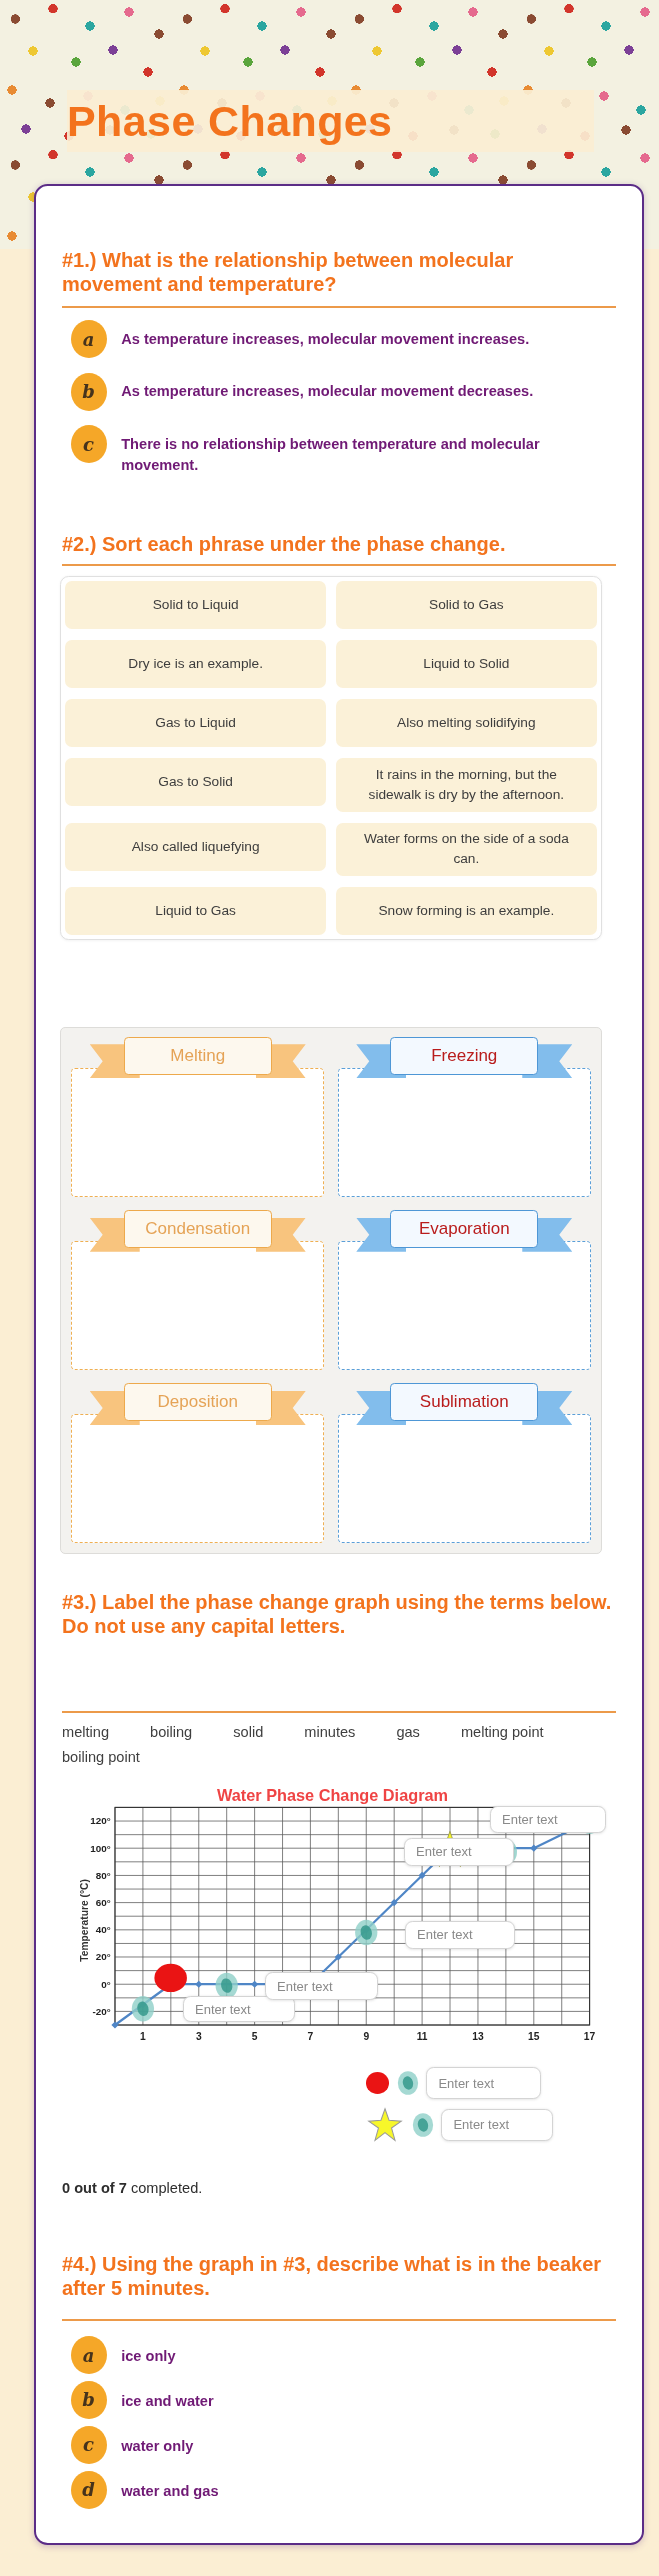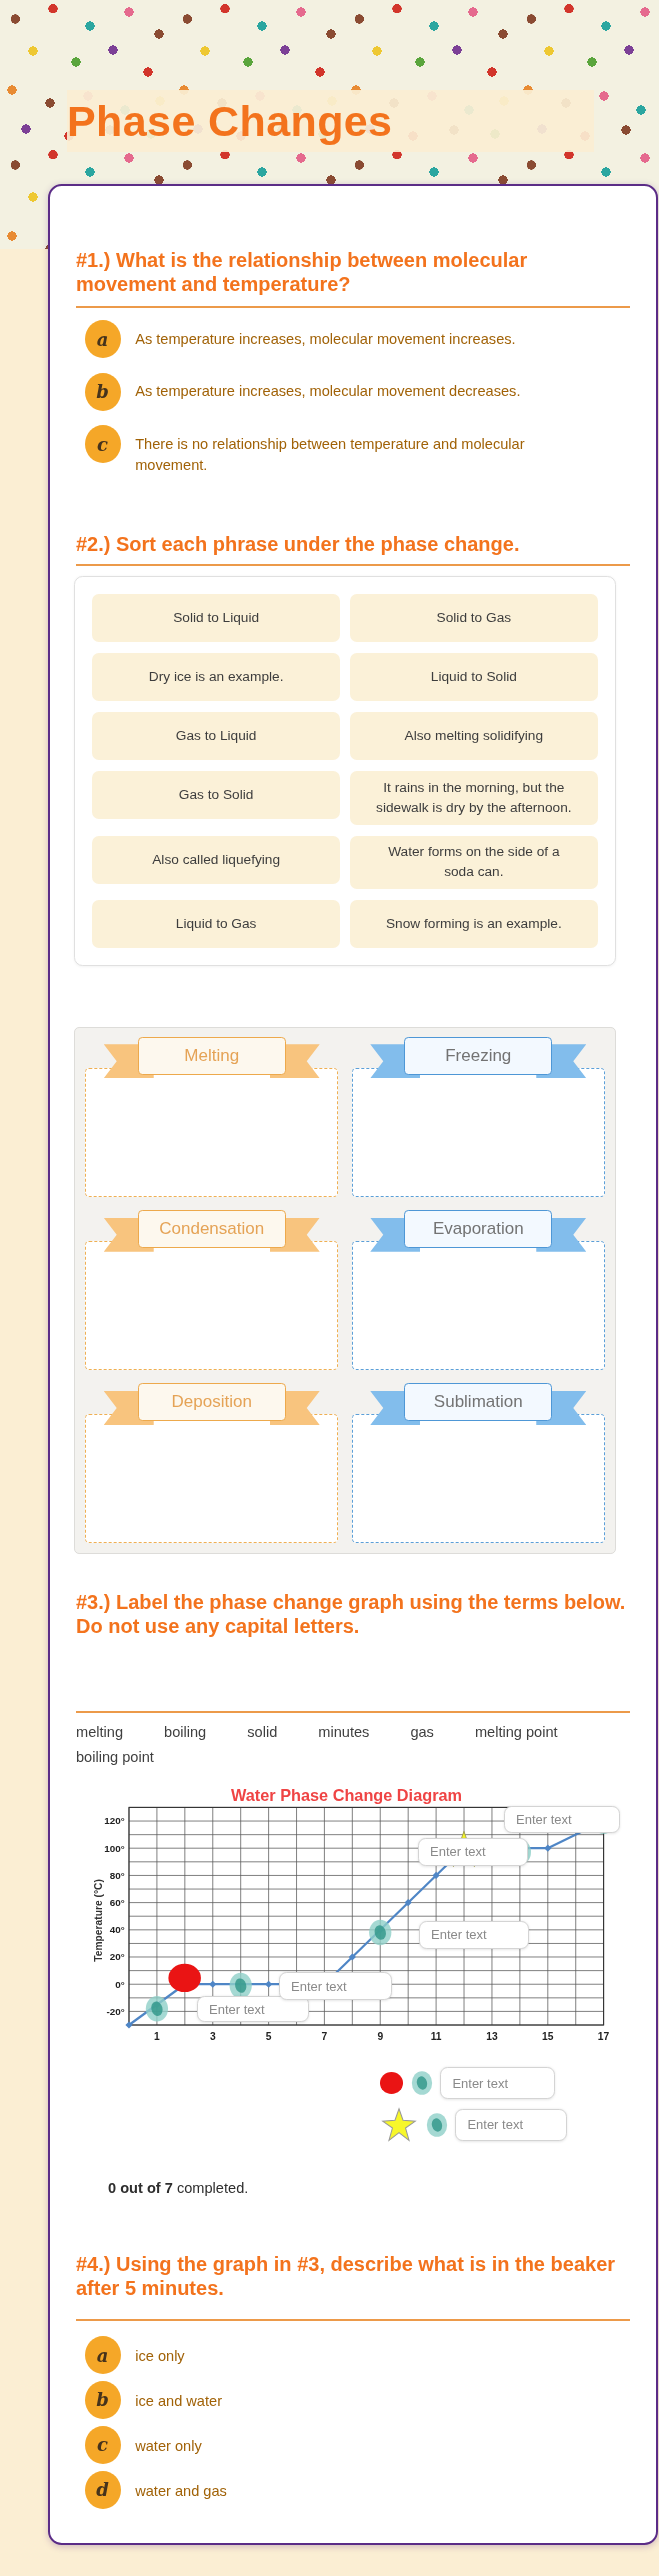--- a/index.html
+++ b/index.html
@@ -35,39 +35,39 @@
   .title-banner{
     position:absolute;top:90px;left:67px;width:527px;height:62px;
     background:rgba(250,238,211,.93);
     display:flex;align-items:center;justify-content:flex-start;
   }
   .title-banner .t{
     font-size:43px;font-weight:bold;color:#f3731d;letter-spacing:0.4px;
   }
   
   .card{
-    position:absolute;top:184px;left:48px;width:610px;height:2361px;
+    position:absolute;top:184px;left:34px;width:610px;height:2361px;
     box-sizing:border-box;background:#fff;border:2.6px solid #5b2c87;
     border-radius:13.7px;box-shadow:0 1.7px 6.9px rgba(90,45,135,.25);
   }
   .abs{position:absolute;left:26px;right:26px;}
   .qhead{color:#f3731d;font-weight:bold;font-size:20px;line-height:1.18;}
   .qdiv{height:1.7px;background:#ec9a4a;}
   
   .opt-row{display:flex;align-items:flex-start;margin-bottom:14.6px;padding-left:8.6px;}
   .badge{
     flex:0 0 auto;width:36px;height:38px;border-radius:50%;background:#f5a728;
     display:flex;align-items:center;justify-content:center;
     font:italic bold 18px "DejaVu Serif",serif;color:#46331c;
   }
-  .opt-text{padding:8.6px 0 0 14.6px;font-size:14.6px;color:#a16207;line-height:1.45;max-width:463px;}
+  .opt-text{padding:8.6px 0 0 14.6px;font-size:14.6px;color:#701a75;line-height:1.45;max-width:463px;font-weight:bold;}
   
   .sort-box{
     box-sizing:border-box;background:#fff;border:0.9px solid #e0e0e0;border-radius:8.6px;
-    padding:17px;box-shadow:0 0.9px 2.6px rgba(0,0,0,.05);
+    padding:4px;box-shadow:0 0.9px 2.6px rgba(0,0,0,.05);
     display:grid;grid-template-columns:1fr 1fr;gap:11px 9.4px;align-items:start;
   }
   .phrase{
     box-sizing:border-box;background:#fbf1d8;border-radius:6.9px;min-height:48px;
     display:flex;align-items:center;justify-content:center;text-align:center;
     padding:6.9px 22px;font-size:13.7px;color:#3d3d3d;line-height:1.45;
   }
   
   .zones{
     box-sizing:border-box;background:#f3f2ef;border:0.9px solid #dddcd9;border-radius:5.1px;
@@ -81,40 +81,40 @@
   .flag{position:absolute;top:7.7px;width:50px;height:34px;}
   .flag.l{left:-34px;clip-path:polygon(0 0,100% 0,100% 100%,0 100%,26% 50%);}
   .flag.r{right:-34px;clip-path:polygon(0 0,100% 0,74% 50%,100% 100%,0 100%);}
   .rlabel{
     position:relative;min-width:148px;height:38px;box-sizing:border-box;border:1.7px solid;border-radius:4.3px;
     display:flex;align-items:center;justify-content:center;font-size:17px;padding:0 12px;z-index:2;
   }
   .zone.orange .flag{background:#f8c47e;}
   .zone.orange .rlabel{background:#fdf8ee;border-color:#eda94c;color:#e5a356;}
   .zone.blue .flag{background:#82bdec;}
-  .zone.blue .rlabel{background:#f3f9ff;border-color:#4e97d6;color:#737373;}
+  .zone.blue .rlabel{background:#f3f9ff;border-color:#4e97d6;color:#b91c1c;}
   
   .word-bank{display:flex;flex-wrap:wrap;column-gap:41px;row-gap:8.6px;font-size:14.6px;color:#3f3f3f;width:515px;}
   
   .graph-title{position:absolute;top:1600px;left:39px;width:515px;text-align:center;
     font-size:16.3px;font-weight:bold;color:#ef4444;}
   .graph-wrap{position:absolute;top:1606px;left:39px;width:546px;height:257px;}
   .graph-wrap svg{position:absolute;top:0;left:0;}
   .enter-box{
     position:absolute;box-sizing:border-box;background:#fff;border:0.9px solid #d4d4d4;border-radius:7.7px;
     color:#8a8a8a;font-size:13px;padding:0 0 0 11px;box-shadow:0 0.9px 2.6px rgba(0,0,0,.10);
     font-family:"Liberation Sans",sans-serif;outline:none;
   }
   .enter-box::placeholder{color:#8a8a8a;opacity:1;}
   
   .legend{position:absolute;top:1881px;left:330px;display:flex;flex-direction:column;row-gap:7.7px;}
   .legend .lrow{display:flex;align-items:center;column-gap:7.7px;}
   .red-dot{width:23px;height:21.5px;border-radius:50%;background:#ea1414;}
   .progress{position:absolute;top:1994px;left:26px;font-size:14.6px;color:#2e2e2e;}
-  .progress b{font-weight:bold;margin-left:32px;}
+  .progress b{font-weight:bold;}
 </style>
 </head>
 <body>
 
 <div class="confetti"></div>
 <div class="title-banner">
   <div class="t">Phase Changes</div>
 </div>
 
 <div class="card">

